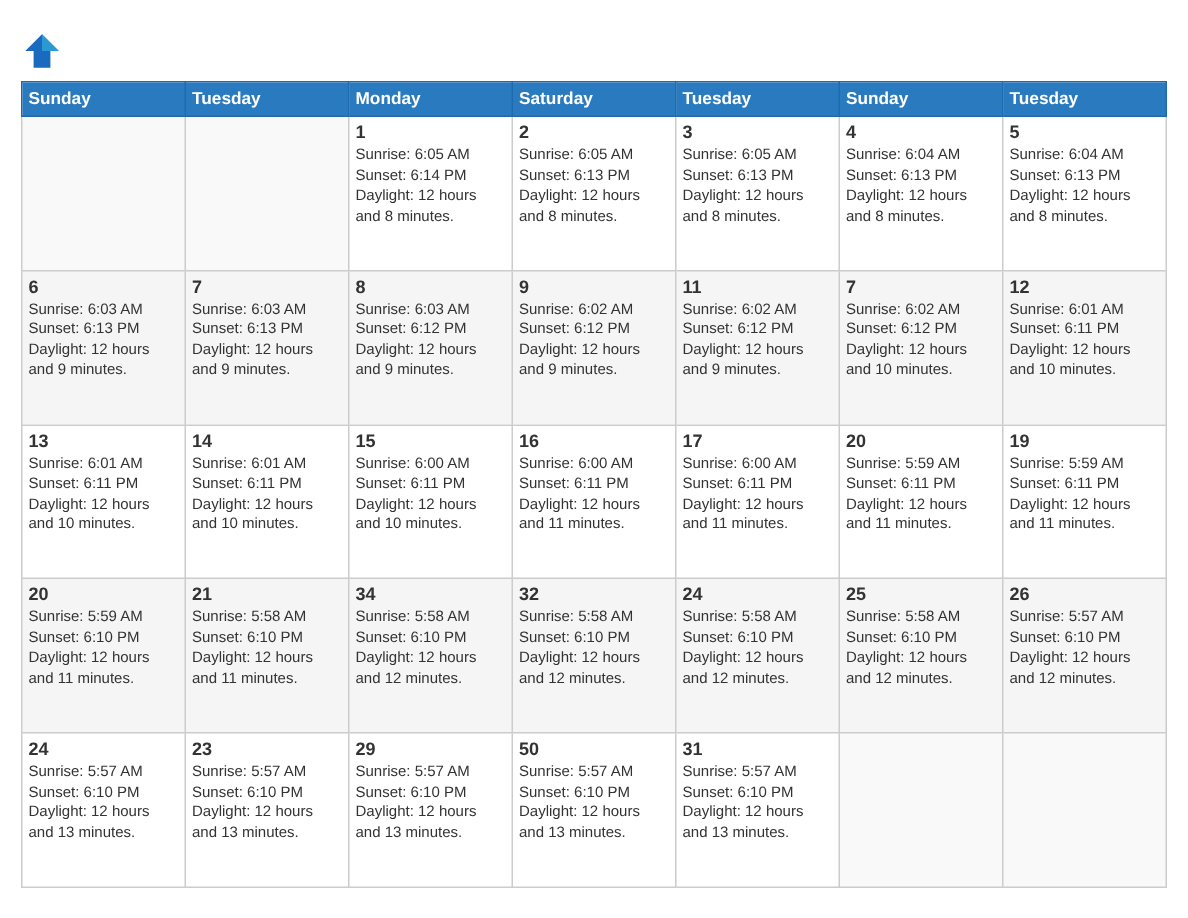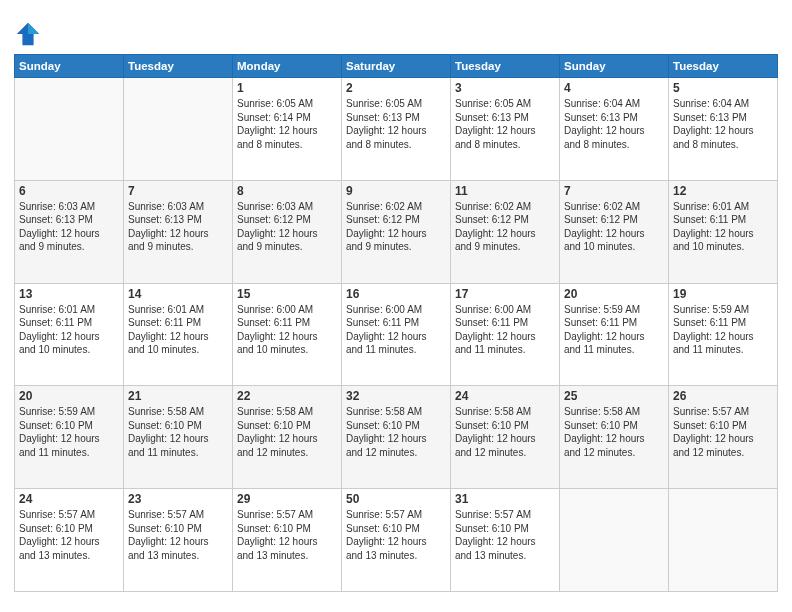--- a/index.html
+++ b/index.html
@@ -272,21 +272,21 @@
 Sunset: 6:10 PM
 Daylight: 12 hours and 11 minutes.</div>
           </td>
           <td>
             <span class="day-number">21</span>
             <div class="day-info" style="white-space: pre-line;">Sunrise: 5:58 AM
 Sunset: 6:10 PM
 Daylight: 12 hours and 11 minutes.</div>
           </td>
           <td>
-            <span class="day-number">22</span>
+            <span class="day-number">34</span>
             <div class="day-info" style="white-space: pre-line;">Sunrise: 5:58 AM
 Sunset: 6:10 PM
 Daylight: 12 hours and 12 minutes.</div>
           </td>
           <td>
             <span class="day-number">32</span>
             <div class="day-info" style="white-space: pre-line;">Sunrise: 5:58 AM
 Sunset: 6:10 PM
 Daylight: 12 hours and 12 minutes.</div>
           </td>

